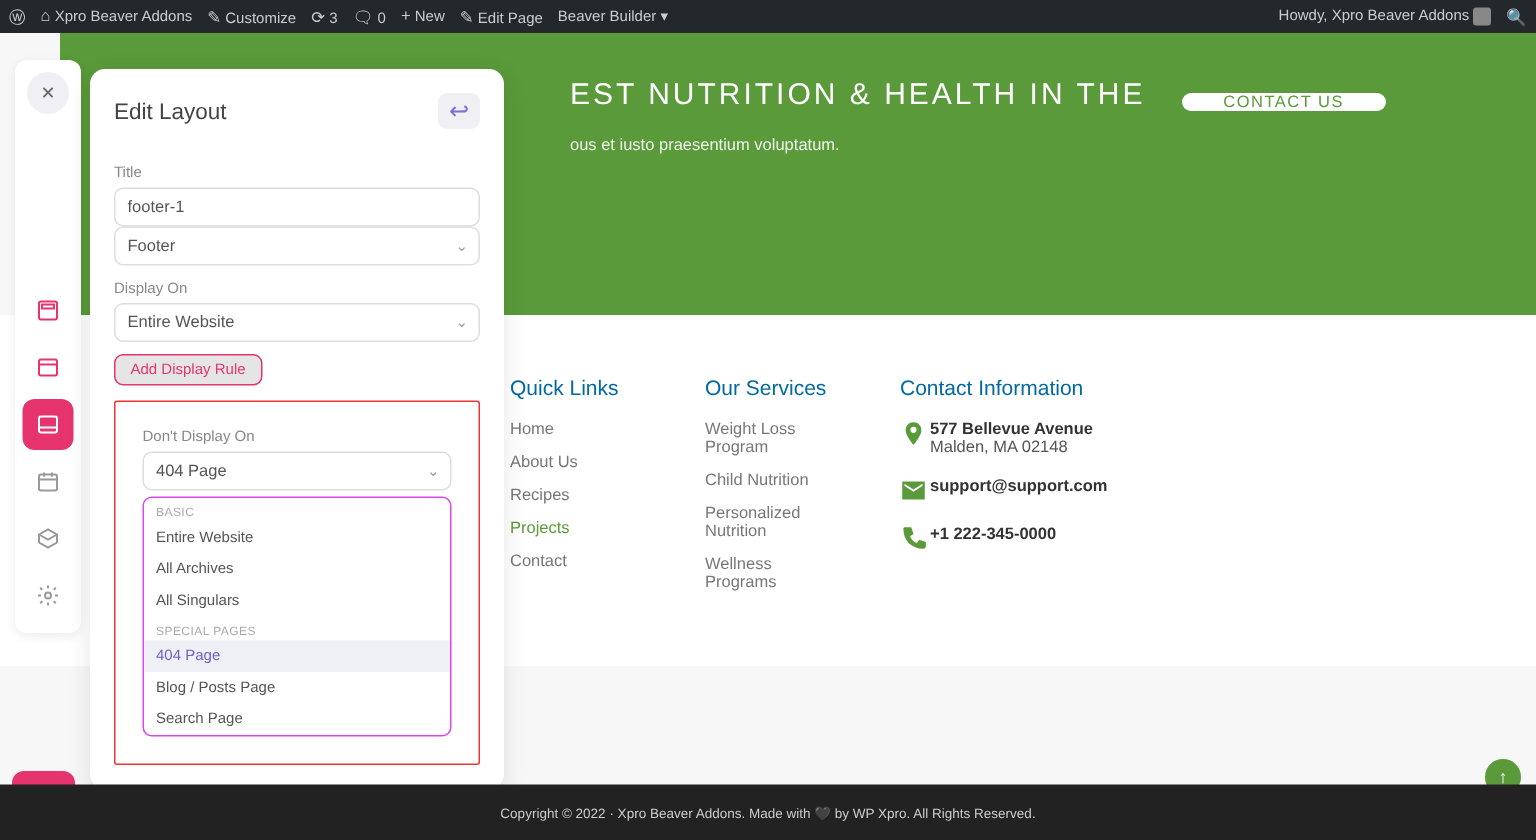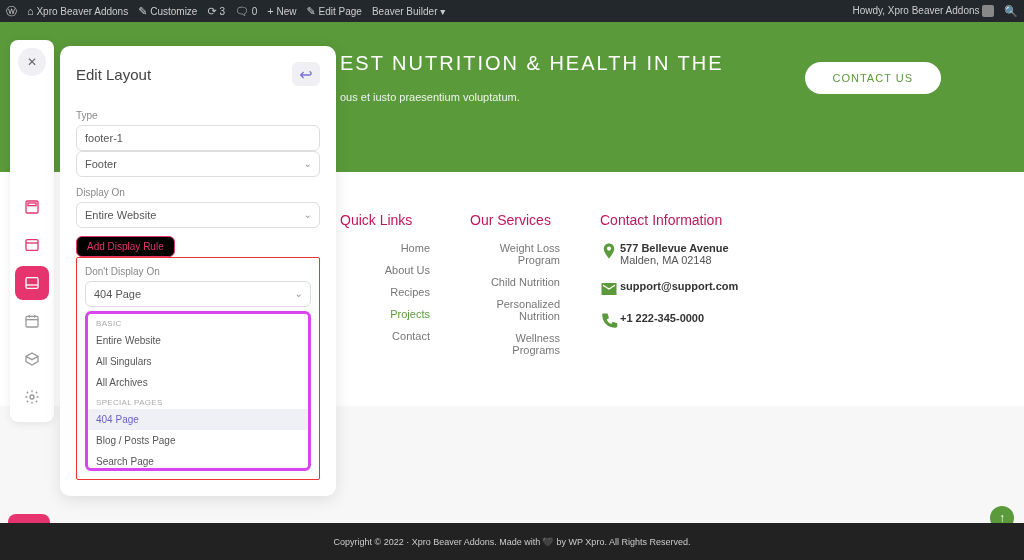--- a/index.html
+++ b/index.html
@@ -3,28 +3,28 @@
 <meta charset="utf-8">
 <style>
 * { box-sizing: border-box; margin: 0; padding: 0; font-family: -apple-system, BlinkMacSystemFont, "Segoe UI", Arial, sans-serif; }
 body { background: #f7f7f7; width: 1024px; height: 560px; overflow: hidden; position: relative; }
 
 .admin-bar { background: #23282d; color: #ccc; height: 22px; display: flex; align-items: center; font-size: 10px; padding: 0 6px; justify-content: space-between; }
 .admin-bar-left, .admin-bar-right { display: flex; align-items: center; gap: 10px; }
 .admin-bar span { cursor: pointer; }
 .admin-bar .ab-icon { font-size: 11px; }
 
-.hero { background: #5a9a3a; color: #fff; height: 150px; padding: 30px 60px 30px 340px; position: relative; }
+.hero { background: #5a9a3a; color: #fff; height: 188px; padding: 30px 60px 30px 340px; position: relative; margin-left: 40px; }
 .hero-title { font-size: 20px; letter-spacing: 2px; font-weight: 400; }
 .hero-sub { font-size: 11px; margin-top: 16px; opacity: 0.9; }
-.contact-btn { position: absolute; right: 83px; top: 40px; background: #fff; color: #5a9a3a; border: none; border-radius: 22px; padding: 10px 28px; font-size: 11px; letter-spacing: 1px; cursor: pointer; }
+.contact-btn { position: absolute; right: 100px; top: 40px; background: #fff; color: #5a9a3a; border: none; border-radius: 22px; padding: 0 28px; font-size: 11px; letter-spacing: 1px; cursor: pointer; }
 
 .footer-area { background: #fff; padding: 40px 60px 40px 340px; display: flex; gap: 40px; position: relative; }
-.footer-col h4 { font-size: 14px; color: #be185d; font-weight: 500; margin-bottom: 14px; }
-.footer-col .link { font-size: 11px; color: #777; margin-bottom: 10px; cursor: pointer; text-align: right; }
+.footer-col h4 { font-size: 14px; color: #0369a1; font-weight: 500; margin-bottom: 14px; }
+.footer-col .link { font-size: 11px; color: #777; margin-bottom: 10px; cursor: pointer; }
 .footer-col .link.active { color: #5a9a3a; }
 .contact-row { display: flex; align-items: flex-start; gap: 2px; margin-bottom: 14px; font-size: 11px; color: #555; }
 .contact-row svg { flex-shrink: 0; }
 .contact-row b { font-weight: 600; color: #333; }
 
 .sidebar { position: absolute; left: 10px; top: 40px; width: 44px; background: #fff; border-radius: 8px; box-shadow: 0 2px 8px rgba(0,0,0,0.08); padding: 8px 0; display: flex; flex-direction: column; align-items: center; gap: 4px; }
 .sidebar-close { width: 28px; height: 28px; border-radius: 50%; background: #f0f0f4; color: #666; display: flex; align-items: center; justify-content: center; font-size: 12px; cursor: pointer; margin-bottom: 6px; }
 .sidebar-gap { height: 100px; }
 .sidebar-icon { width: 34px; height: 34px; border-radius: 8px; display: flex; align-items: center; justify-content: center; cursor: pointer; }
 .sidebar-icon.active { background: #e6346f; }
@@ -32,23 +32,23 @@
 
 .panel { position: absolute; left: 60px; top: 46px; width: 276px; background: #fff; border-radius: 10px; box-shadow: 0 4px 16px rgba(0,0,0,0.1); padding: 16px 0; }
 .panel-header { display: flex; justify-content: space-between; align-items: center; padding: 0 16px 14px; }
 .panel-title { font-size: 15px; color: #444; font-weight: 500; }
 .panel-back { width: 28px; height: 24px; background: #f0f0f4; border-radius: 6px; display: flex; align-items: center; justify-content: center; cursor: pointer; color: #7a6fd6; }
 .panel-body { padding: 0 16px; }
 .field-label { font-size: 10px; color: #888; margin-top: 10px; margin-bottom: 4px; }
 .field-input { width: 100%; border: 1px solid #ddd; border-radius: 6px; padding: 6px 8px; font-size: 11px; color: #555; }
 .field-select { position: relative; }
 .field-select .chev { position: absolute; right: 8px; top: 7px; font-size: 10px; color: #999; pointer-events: none; }
-.add-rule-btn { border: 1px solid #e6346f; color: #e6346f; background: #000000; border-radius: 6px; padding: 4px 10px; font-size: 10px; margin-top: 8px; cursor: pointer; }
-.highlight-box { border: 1.5px solid #e33; border-radius: 2px; padding: 8px; }
-.dropdown-open { border: 3px solid #d946ef; border-radius: 6px; margin-top: 4px; background: #fff; max-height: 160px; overflow: hidden; }
+.add-rule-btn { border: 1px solid #e6346f; color: #e6346f; background: #e5e5e5; border-radius: 6px; padding: 4px 10px; font-size: 10px; margin-top: 8px; cursor: pointer; }
+.highlight-box { border: 1.5px solid #e33; border-radius: 2px; padding: 18px; margin-top: 10px; }
+.dropdown-open { border: 1px solid #d946ef; border-radius: 6px; margin-top: 4px; background: #fff; max-height: 160px; overflow: hidden; }
 .group-label { font-size: 8px; color: #aaa; padding: 5px 8px 2px; letter-spacing: 0.3px; }
 .opt { font-size: 10px; color: #555; padding: 5px 8px; cursor: pointer; }
 .opt.sel { background: #eef0f6; color: #6a5fc9; }
 
 .bg-text { position: absolute; left: 330px; top: 310px; width: 300px; font-size: 10.5px; color: #999; line-height: 1.6; }
 
 .badge { position: absolute; left: 8px; bottom: 14px; width: 42px; height: 32px; background: #e6346f; border-radius: 8px; display: flex; align-items: center; justify-content: center; color: #fff; font-weight: bold; font-size: 18px; cursor: pointer; }
 
 .scroll-top { position: absolute; right: 10px; bottom: 30px; width: 24px; height: 24px; border-radius: 50%; background: #5a9a3a; color: #fff; display: flex; align-items: center; justify-content: center; font-size: 12px; cursor: pointer; }
 
@@ -168,21 +168,21 @@
       </svg>
     </div>
 </div>
 
 <div class="panel">
   <div class="panel-header">
     <div class="panel-title">Edit Layout</div>
     <div class="panel-back">↩</div>
   </div>
   <div class="panel-body">
-    <div class="field-label">Type</div>
+    <div class="field-label">Title</div>
     <input class="field-input" value="footer-1" style="">
     
     <div class="field-select">
       <input class="field-input" readonly="" value="Footer" style="">
       <span class="chev">⌄</span>
     </div>
 
     <div class="field-label">Display On</div>
     <div class="field-select">
       <input class="field-input" readonly="" value="Entire Website" style="">
@@ -192,22 +192,22 @@
 
     <div class="highlight-box">
       <div class="field-label" style="margin-top:0">Don't Display On</div>
       <div class="field-select">
         <input class="field-input" readonly="" value="404 Page" style="">
         <span class="chev">⌄</span>
       </div>
       <div class="dropdown-open">
         <div class="group-label">BASIC</div>
         <div class="opt">Entire Website</div>
+        <div class="opt">All Archives</div>
         <div class="opt">All Singulars</div>
-        <div class="opt">All Archives</div>
         <div class="group-label">SPECIAL PAGES</div>
         <div class="opt sel">404 Page</div>
         <div class="opt">Blog / Posts Page</div>
         <div class="opt">Search Page</div>
         <div class="opt">Front Page</div>
       </div>
     </div>
   </div>
 </div>
 

